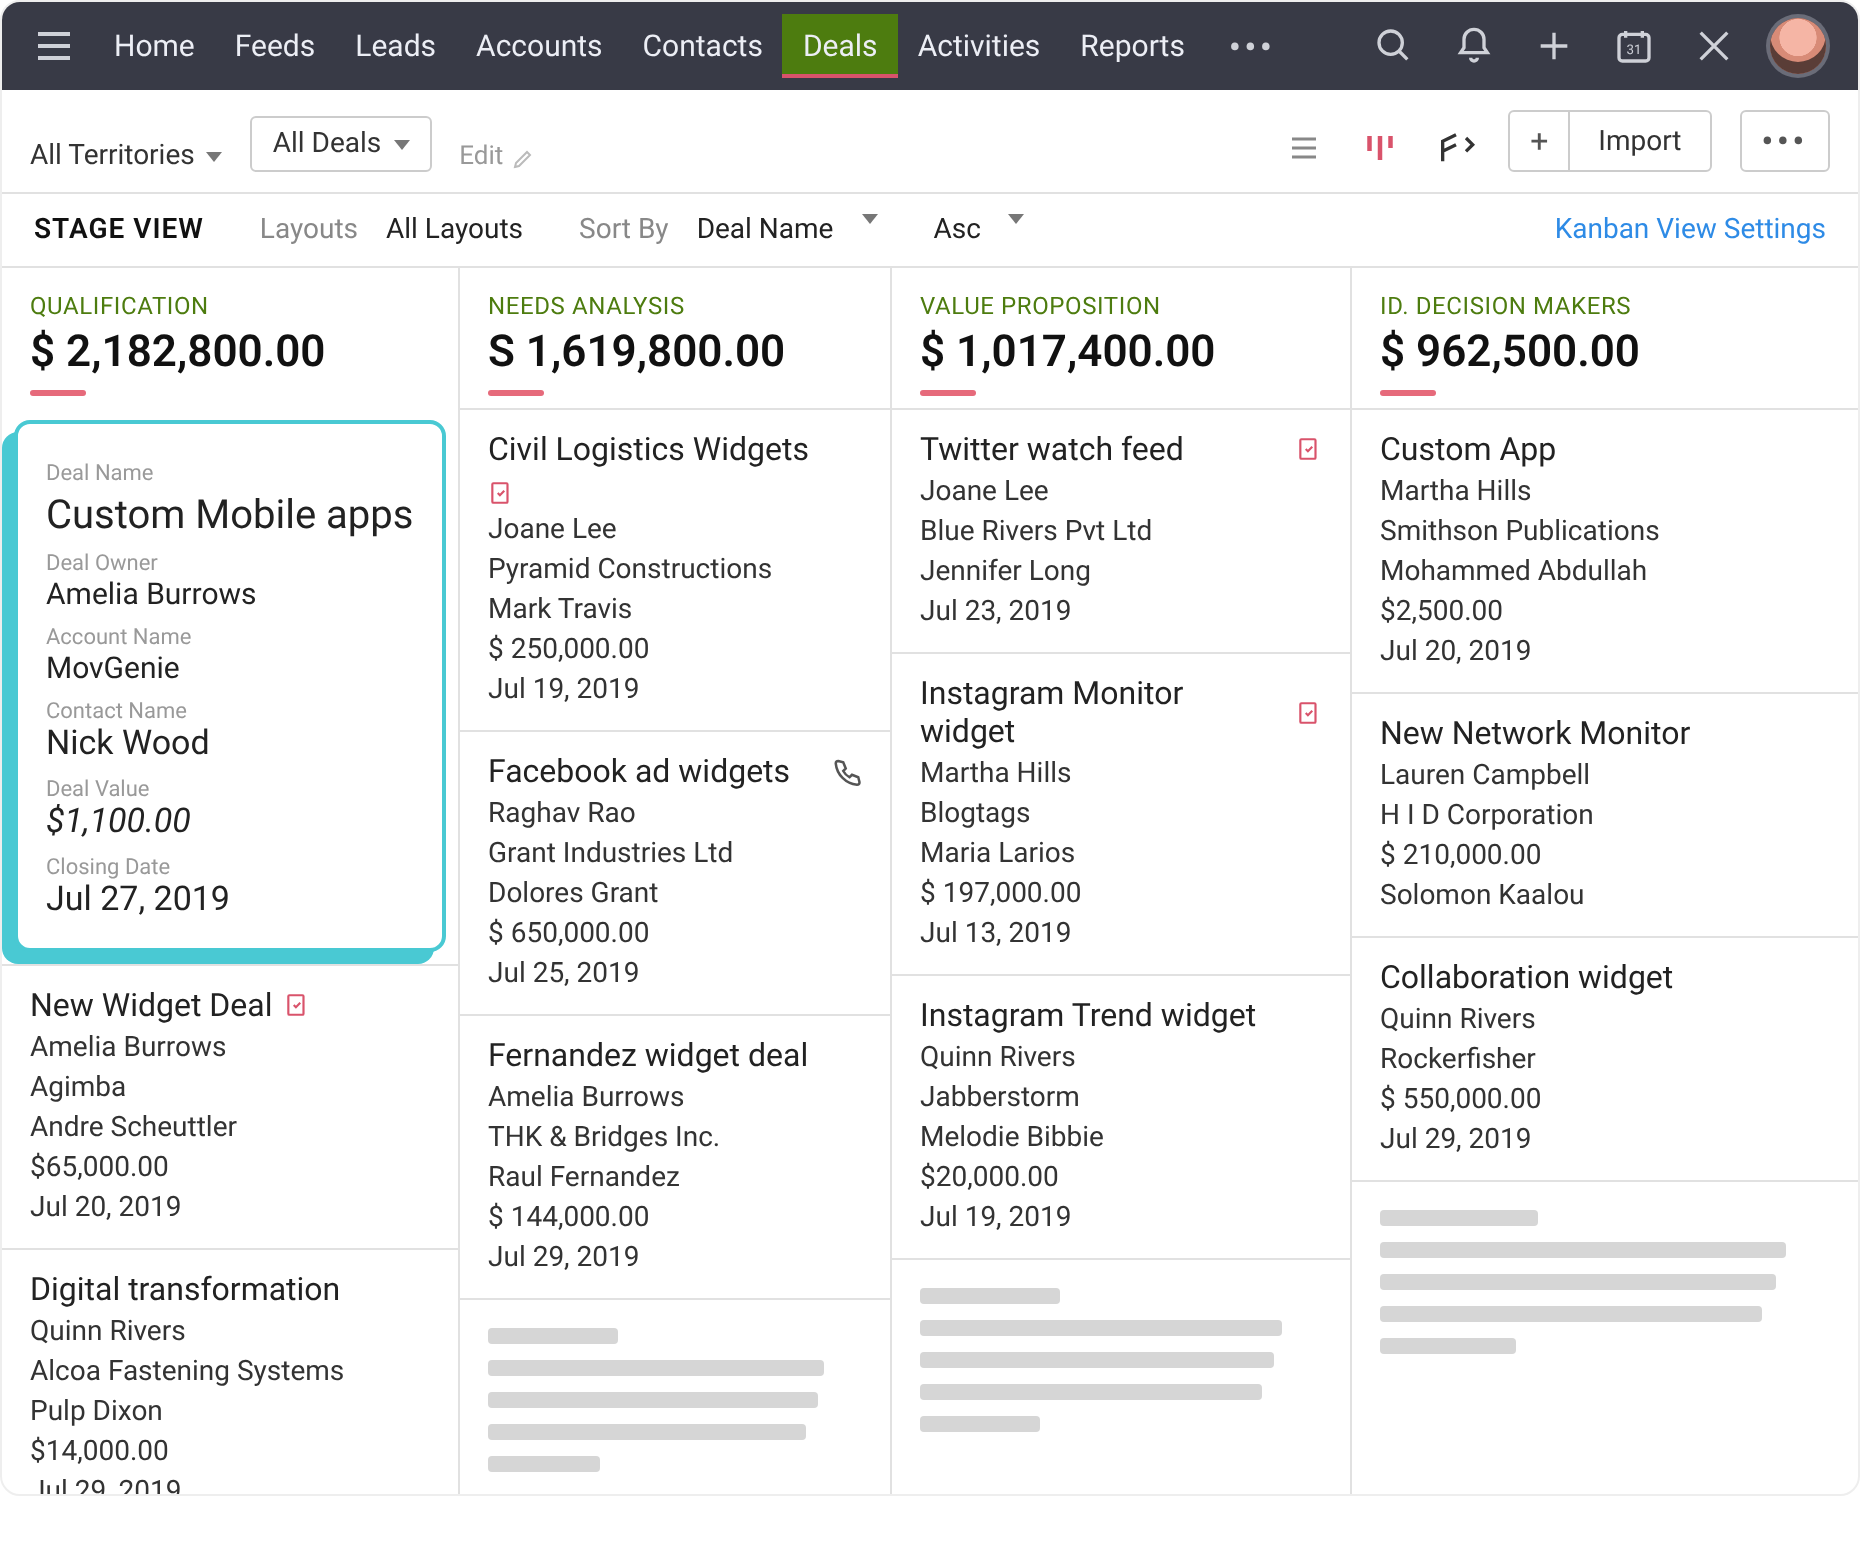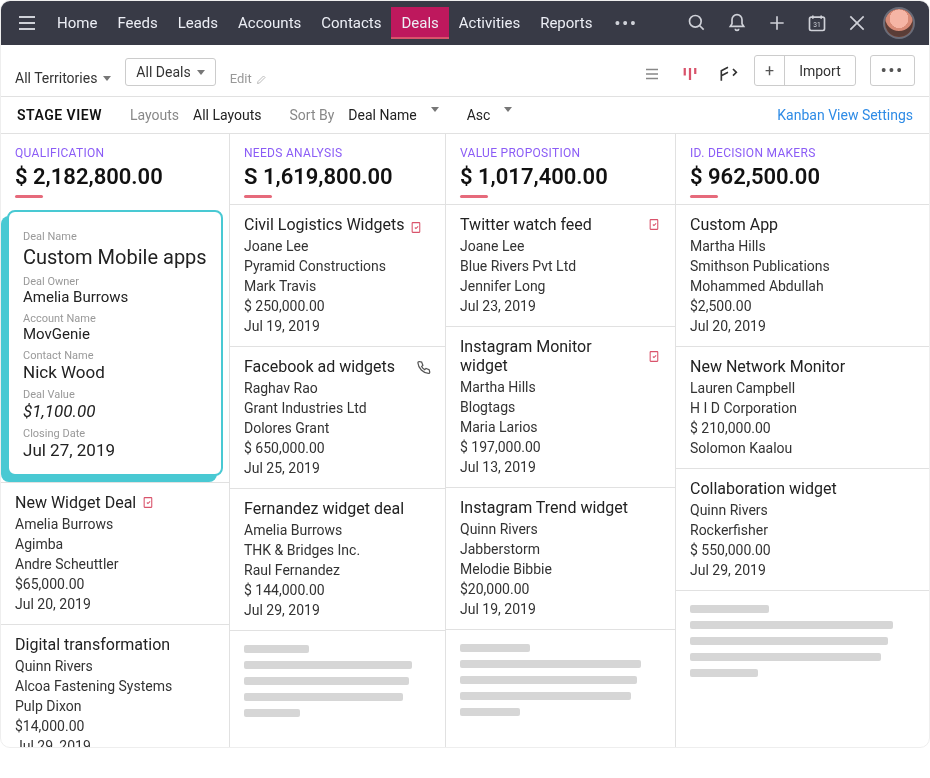--- a/index.html
+++ b/index.html
@@ -48,21 +48,21 @@
   .nav-item {
     color: #eceef5;
     font-size: 15px;
     padding: 0 10px;
     height: 32px;
     display: flex;
     align-items: center;
     cursor: pointer;
   }
   .nav-item.active {
-    background: #be185d;
+    background: #4d7c0f;
     box-shadow: inset 0 -2px 0 #d9536b;
   }
   .nav-more {
     color: #cfd1d8;
     padding: 0 8px;
     cursor:pointer;
     letter-spacing: 2px;
     font-weight:700;
   }
   .nav-spacer { flex: 1; }
@@ -162,21 +162,21 @@
   }
   .col {
     display:flex; flex-direction:column;
     height: 614px;
     overflow:hidden;
   }
   .col + .col { border-left:1px solid var(--border); }
   .col-header {
     padding: 12px 14px 6px;
   }
-  .stage-name { font-size:12px; color:#8b5cf6; letter-spacing:0.3px; }
+  .stage-name { font-size:12px; color:#4d7c0f; letter-spacing:0.3px; }
   .stage-amount { font-size:22px; font-weight:600; margin-top:4px; }
   .stage-underline {
     width:28px; height:3px; border-radius:2px;
     background: var(--accent-pink);
     margin-top:6px;
   }
   .cards { display:flex; flex-direction:column; }
   .card {
     border-top:1px solid var(--border);
     padding: 10px 14px 12px;
@@ -385,21 +385,21 @@
         </div>
       </div>
       <div class="col">
         <div class="col-header">
           <div class="stage-name">NEEDS ANALYSIS</div>
           <div class="stage-amount">S 1,619,800.00</div>
           <div class="stage-underline"></div>
         </div>
         <div class="cards">
           <div class="card">
-            <div class="card-title" style="display:flex;align-items:flex-end;">
+            <div class="card-title" style="display:flex;align-items:flex-start;flex-direction:column;">
               <span>Civil Logistics Widgets</span> 
               <span class="mini-icon">
                 <svg width="13" height="13" viewBox="0 0 24 24" fill="none" stroke="#d9536b" stroke-width="2">
                   <rect x="4" y="3" width="14" height="18" rx="1"></rect>
                   <path d="M9 12l2 2 4-4"></path>
                 </svg>
               </span>
             </div>
             <div class="line">Joane Lee</div>
             <div class="line">Pyramid Constructions</div>

